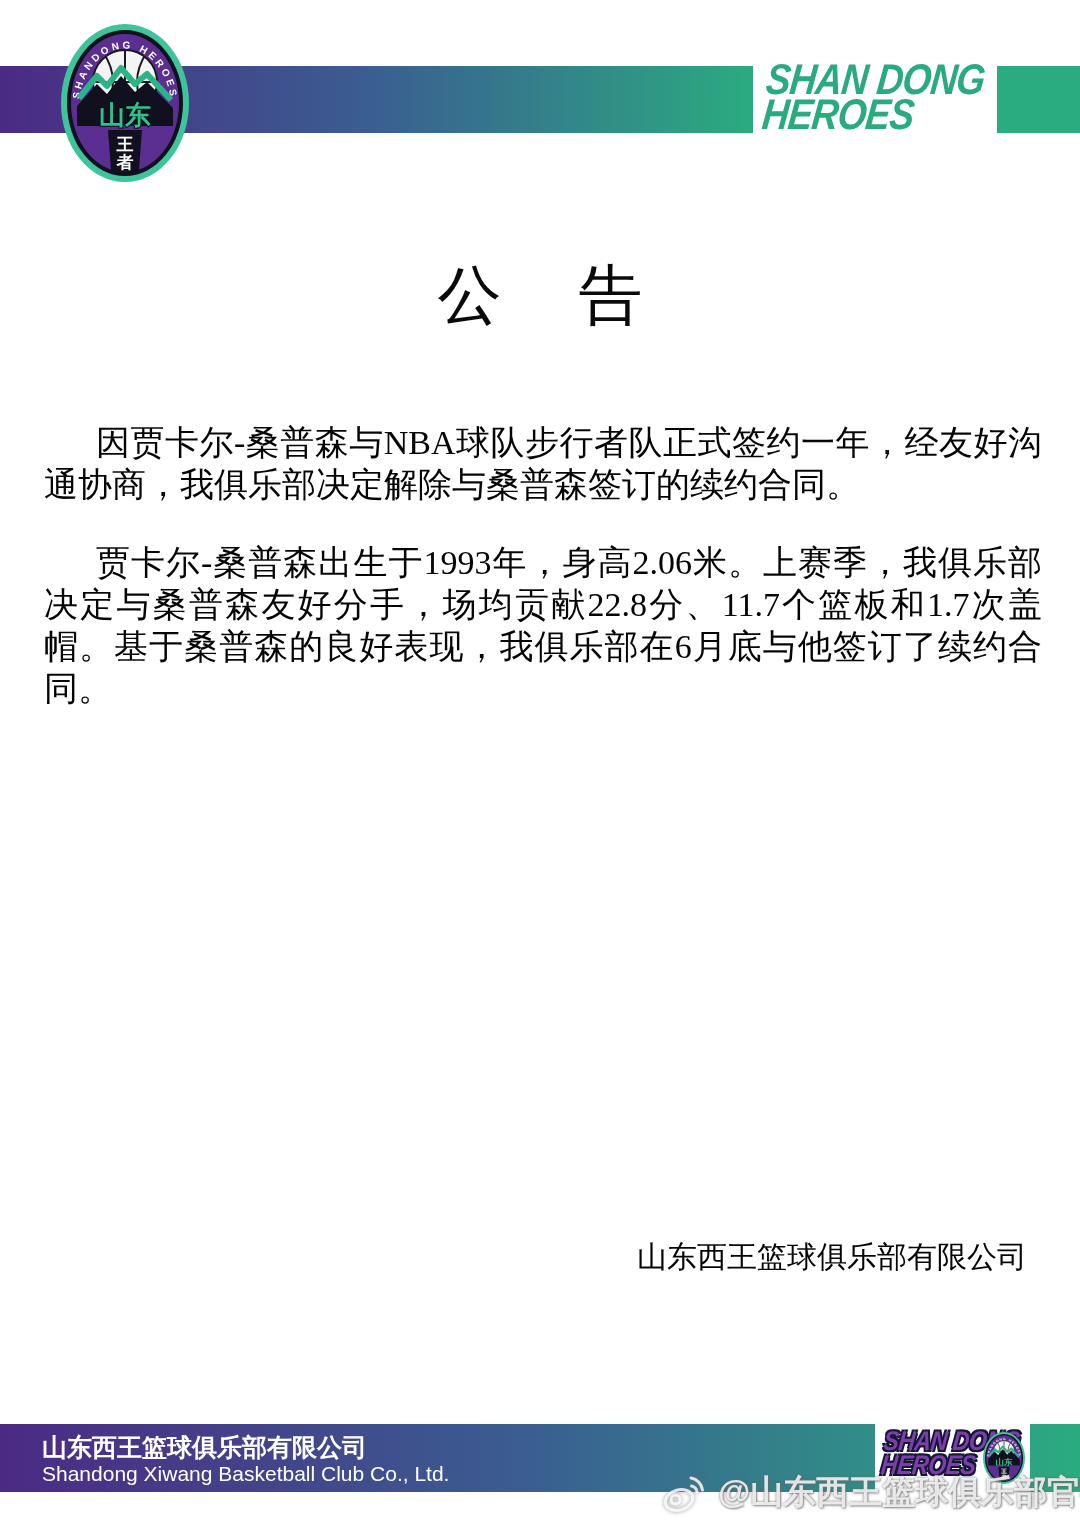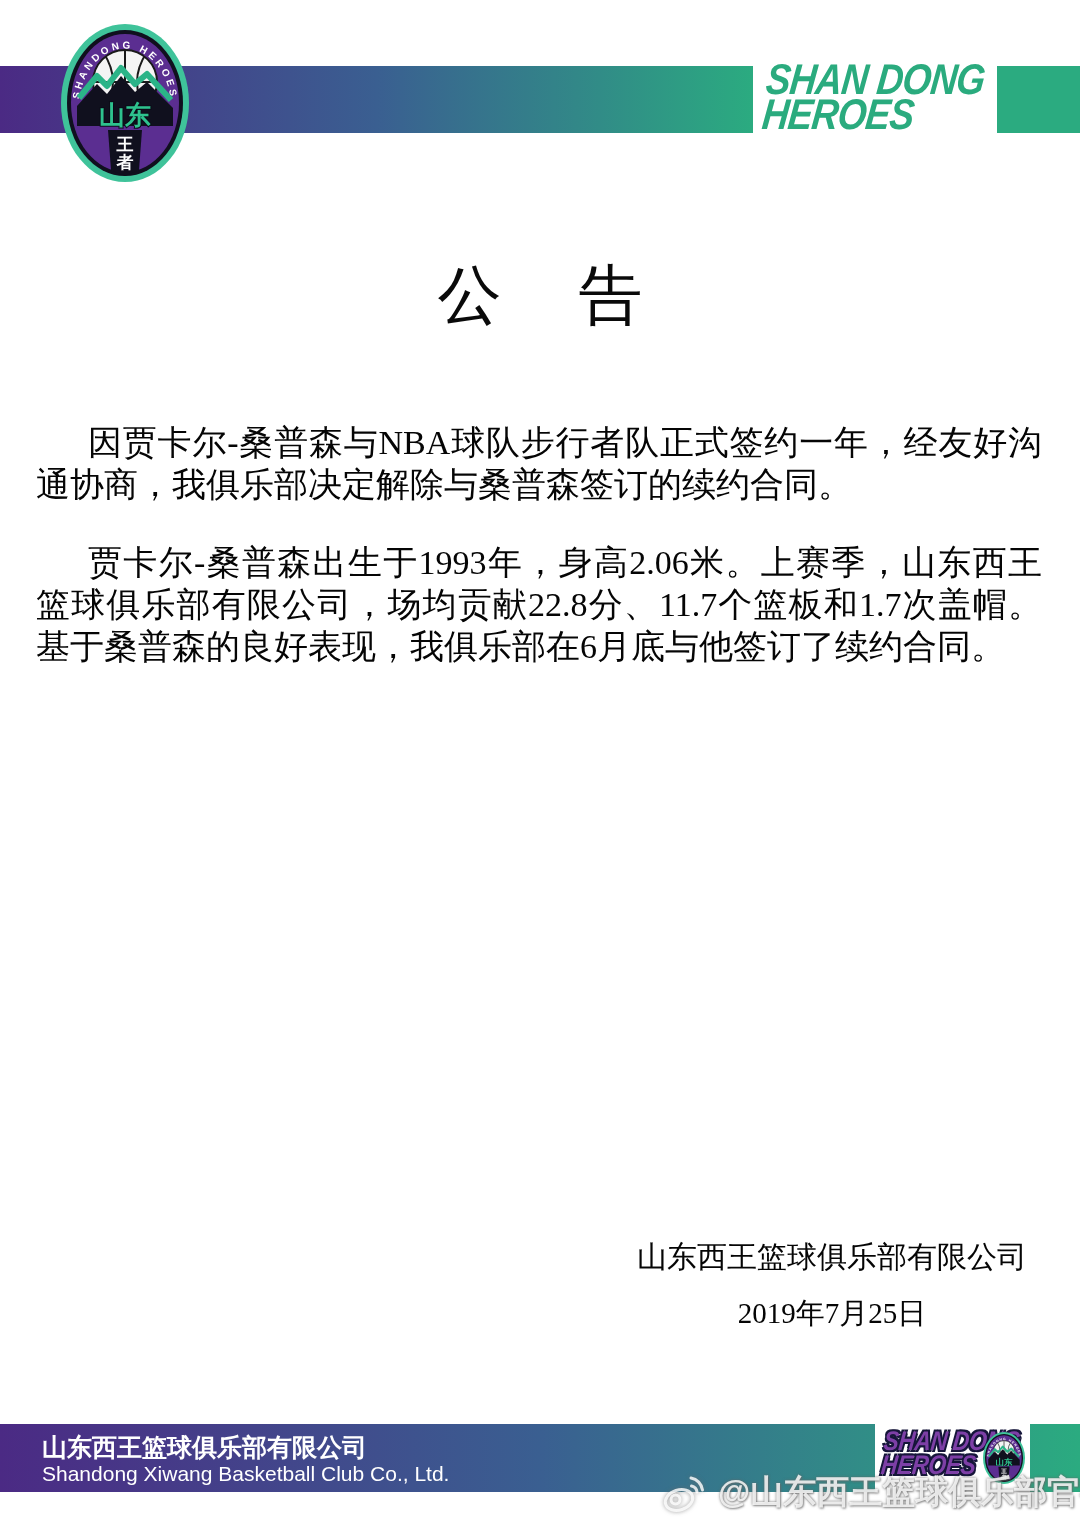--- a/index.html
+++ b/index.html
@@ -32,21 +32,21 @@
   .doc-title {
     position:absolute; left:0; top:264px; width:1080px;
     display:flex; justify-content:center; gap:77px;
     font-size:64px; line-height:64px; color:#0a0a0a;
   }
   .doc-body {
     position:absolute; left:28px; top:422px; width:1014px;
     font-size:34px; line-height:42px; text-align:justify;
     text-justify:inter-ideograph;
   }
-  .doc-body p { margin:0 0 36px 8px; text-indent:52px; }
+  .doc-body p { margin:0 0 36px 16px; text-indent:52px; }
 
   .signature-block {
     position:absolute; right:52px; top:1238px; width:392px; text-align:center;
   }
   .signature-company { display:block; white-space:nowrap; font-size:30px; line-height:38px; }
   .signature-date   { display:block; margin-top:18px; font-size:29px; line-height:38px; }
 
   
   .footer-band {
     position:absolute; left:0; top:1424px; width:1080px; height:68px;
@@ -146,26 +146,25 @@
     </svg>
   </div>
 
   <div class="doc-title">
     <span>公</span>
     <span>告</span>
   </div>
 
   <div class="doc-body">
     <p>因贾卡尔-桑普森与NBA球队步行者队正式签约一年，经友好沟通协商，我俱乐部决定解除与桑普森签订的续约合同。</p>
-    <p>贾卡尔-桑普森出生于1993年，身高2.06米。上赛季，山东西王篮球俱乐部有限公司，场均贡献22.8分、11.7个篮板和1.7次盖帽。基于桑普森的良好表现，我俱乐部在6月底与他签订了续约合同。</p>
+    <p>贾卡尔-桑普森出生于1993年，身高2.06米。上赛季，我俱乐部决定与桑普森友好分手，场均贡献22.8分、11.7个篮板和1.7次盖帽。基于桑普森的良好表现，我俱乐部在6月底与他签订了续约合同。</p>
   </div>
 
   <div class="signature-block">
     <span class="signature-company">山东西王篮球俱乐部有限公司</span>
-    <span class="signature-date">2019年7月25日</span>
   </div>
 
   <div class="footer-band"></div>
 
   <div class="footer-company-cn">山东西王篮球俱乐部有限公司</div>
   <div class="footer-company-en">Shandong Xiwang Basketball Club Co., Ltd.</div>
 
   <div class="footer-logo-block">
     <div class="footer-wordmark">SHAN DONG
 HEROES</div>

